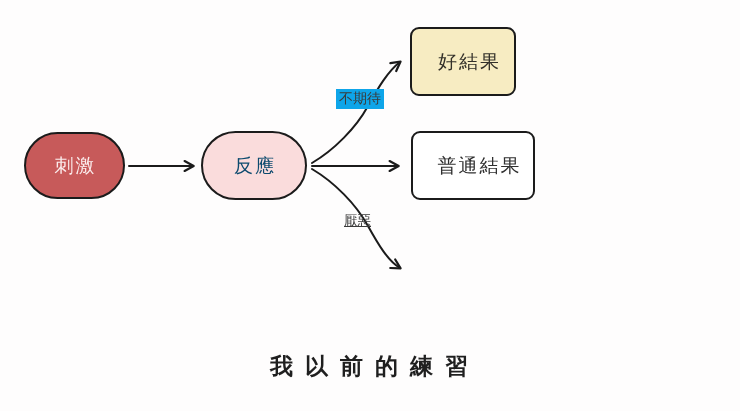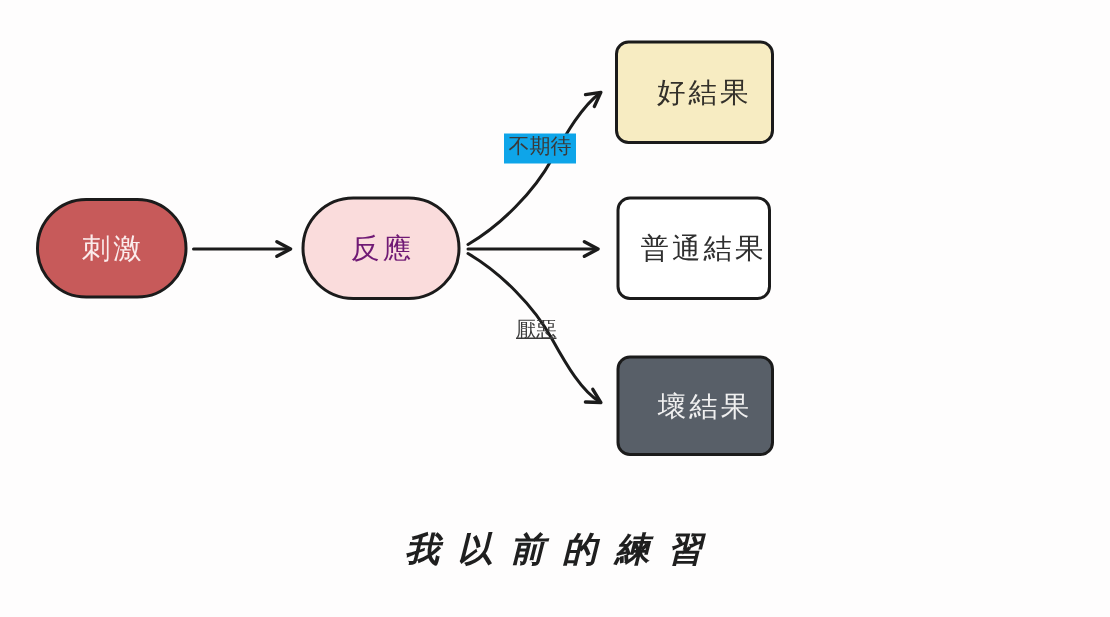--- a/index.html
+++ b/index.html
@@ -46,21 +46,21 @@
   .pill {
     border-radius: 36px;
   }
   .rect {
     border-radius: 9px;
     padding-left: 11px;
   }
   .node-stimulus   { left: 24px;  top: 132px; width: 101px; height: 67px; }
   .node-response   { left: 201px; top: 131px; width: 106px; height: 69px; }
   .node-good       { left: 410px; top: 27px;  width: 106px; height: 69px; }
-  .node-normal     { left: 411px; top: 131px; width: 103px; height: 69px; }
+  .node-normal     { left: 411px; top: 131px; width: 124px; height: 69px; }
   .node-bad        { left: 411px; top: 237px; width: 105px; height: 67px; }
   .edge-label {
     position: absolute;
     z-index: 3;
     font-size: 14px;
     line-height: 1.25;
   }
   .edge-label.highlight {
     left: 336px;
     top: 89px;
@@ -75,21 +75,20 @@
     position: absolute;
     z-index: 2;
     left: 0;
     top: 351px;
     width: 740px;
     text-align: center;
     font-size: 23px;
     font-weight: 700;
     color: #1f1f1f;
     letter-spacing: 2px;
-    font-style: italic;
   }
 </style>
 </head>
 <body>
 
 <div class="canvas">
 
   <svg class="edges" width="740" height="411" viewBox="0 0 740 411">
     <defs>
       <marker id="ah" viewBox="0 0 10 10" refX="7.5" refY="5" markerWidth="7" markerHeight="7" orient="auto-start-reverse">
@@ -99,35 +98,32 @@
     <path class="edge" d="M129,166 L193,166" marker-end="url(#ah)"></path>
     <path class="edge" d="M312,166 L398,166" marker-end="url(#ah)"></path>
     <path class="edge" d="M312,163 C334,150 356,128 368,106 C378,88 388,71 400,62" marker-end="url(#ah)"></path>
     <path class="edge" d="M312,169 C334,182 356,204 368,226 C378,244 388,261 400,268" marker-end="url(#ah)"></path>
   </svg>
 
   <div class="node pill node-stimulus" style="background-color: rgb(199, 90, 90); color: rgb(251, 236, 236); text-align: right;">
     <span>刺激</span>
   </div>
 
-  <div class="node pill node-response" style="background-color: rgb(250, 220, 220); color: #701a75;">
+  <div class="node pill node-response" style="background-color: rgb(250, 220, 220); color: #0c4a6e;">
     <span>反應</span>
   </div>
 
   <div class="node rect node-good" style="background-color: rgb(247, 236, 194); color: rgb(51, 48, 42);">
     <span>好結果</span>
   </div>
 
   <div class="node rect node-normal" style="background-color: rgb(255, 255, 255); color: rgb(47, 47, 47);">
     <span>普通結果</span>
   </div>
 
-  <div class="node rect node-bad" style="background-color: rgb(88, 95, 104); color: rgb(240, 240, 240);">
-    <span>壞結果</span>
-  </div>
 
   <div class="edge-label highlight" style="background-color: #0ea5e9; color: rgb(58, 58, 58);">不期待</div>
 
   <div class="edge-label plain" style="color: rgb(58, 58, 58); text-decoration: underline;">厭惡</div>
 
   <div class="caption">我 以 前 的 練 習</div>
 
 </div>
 
 </body></html>

